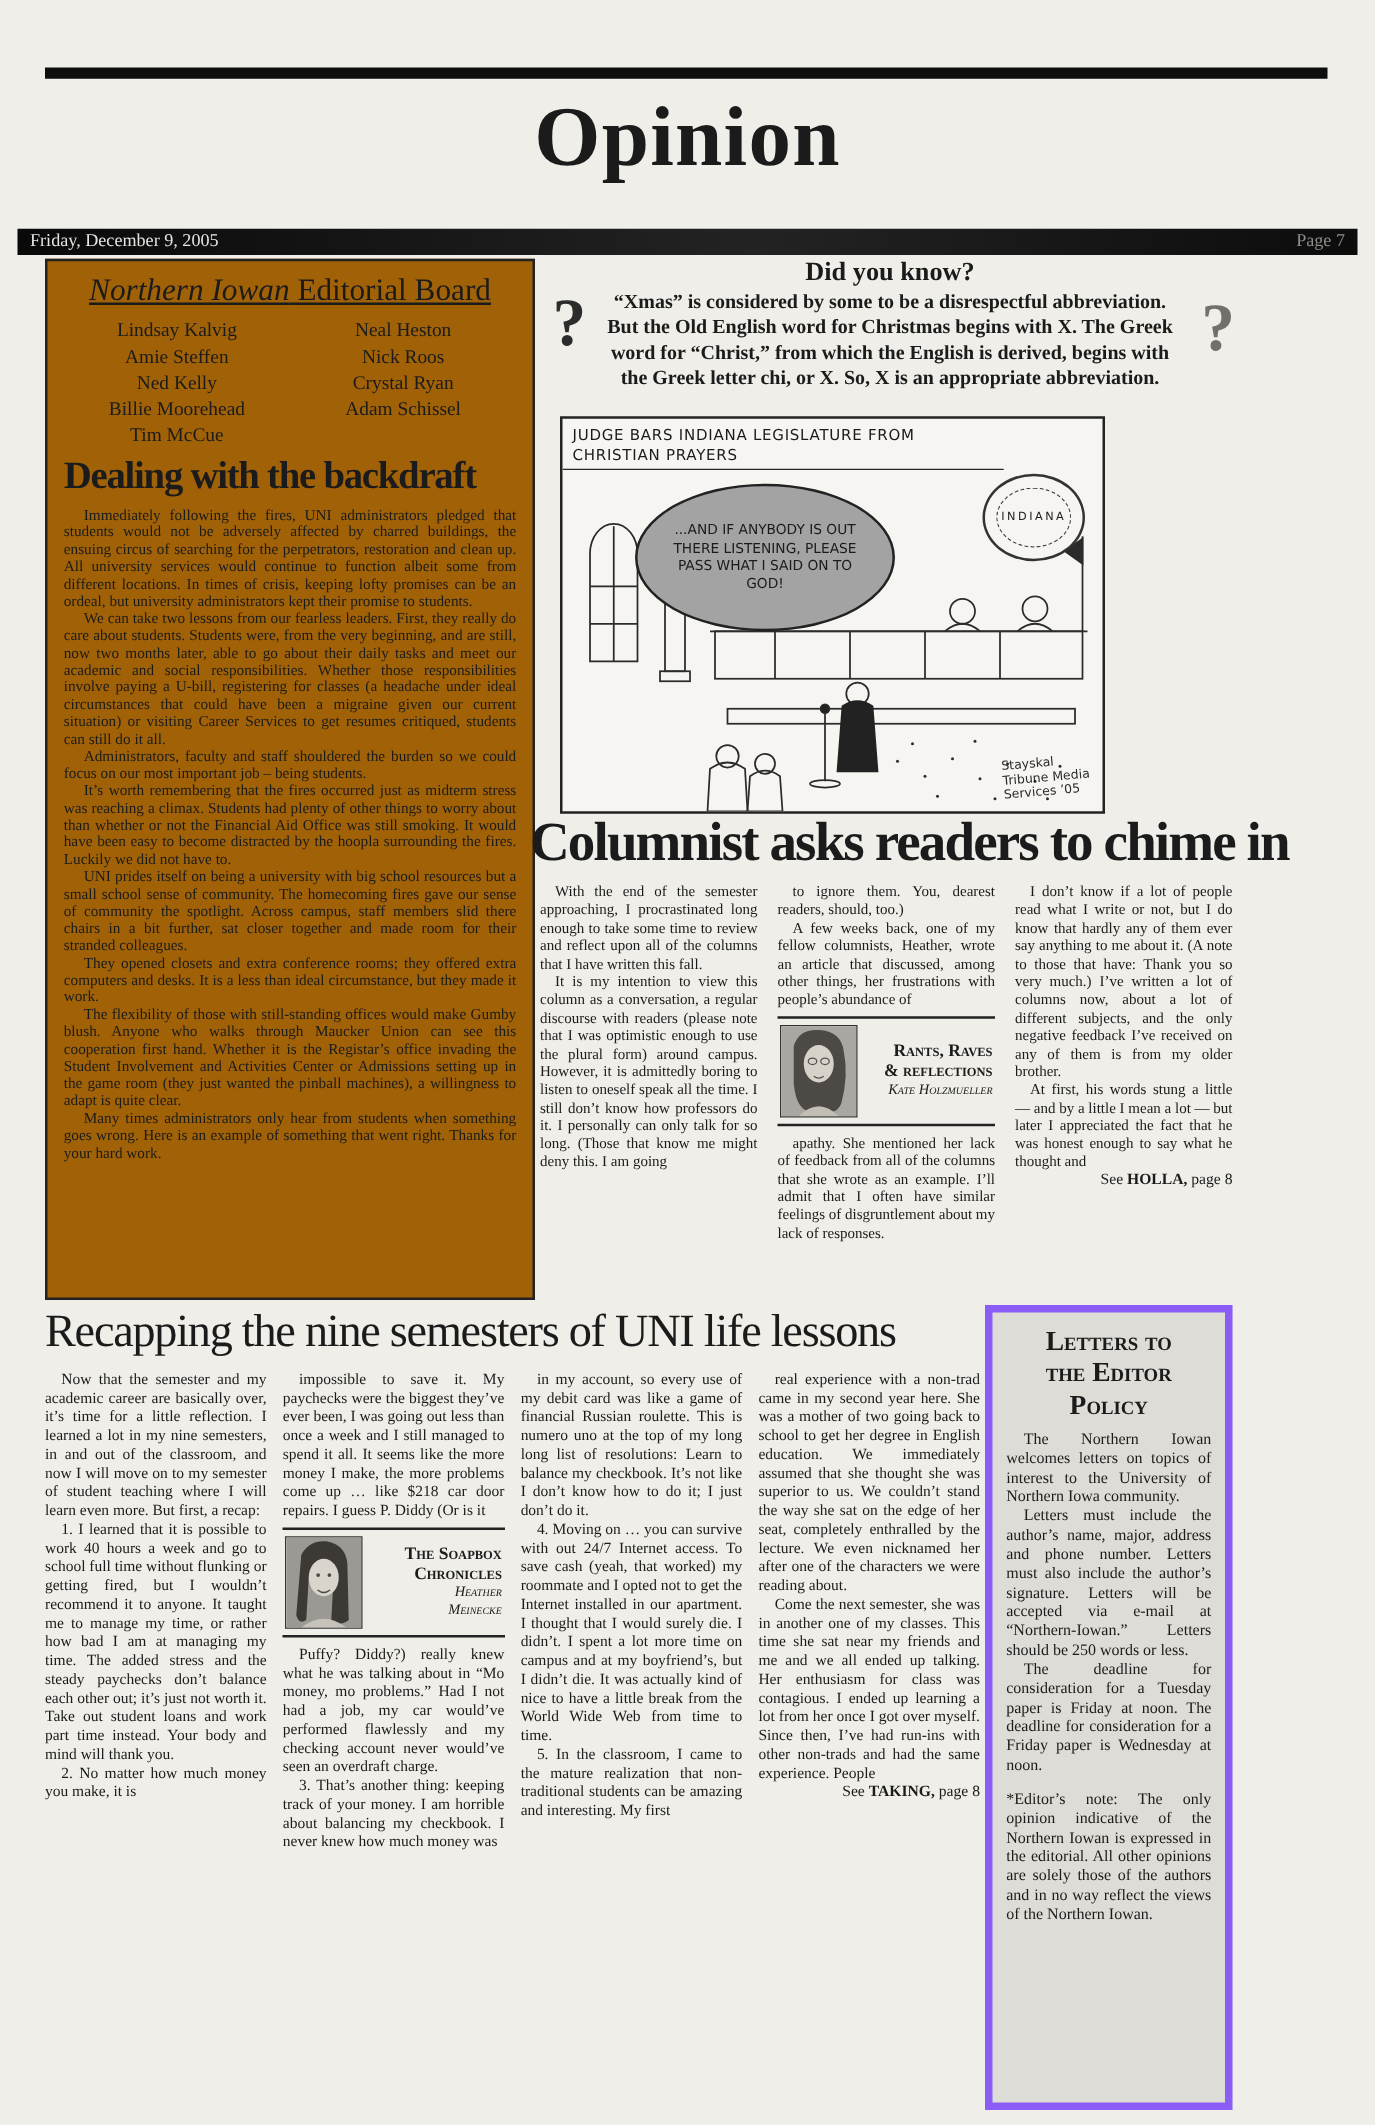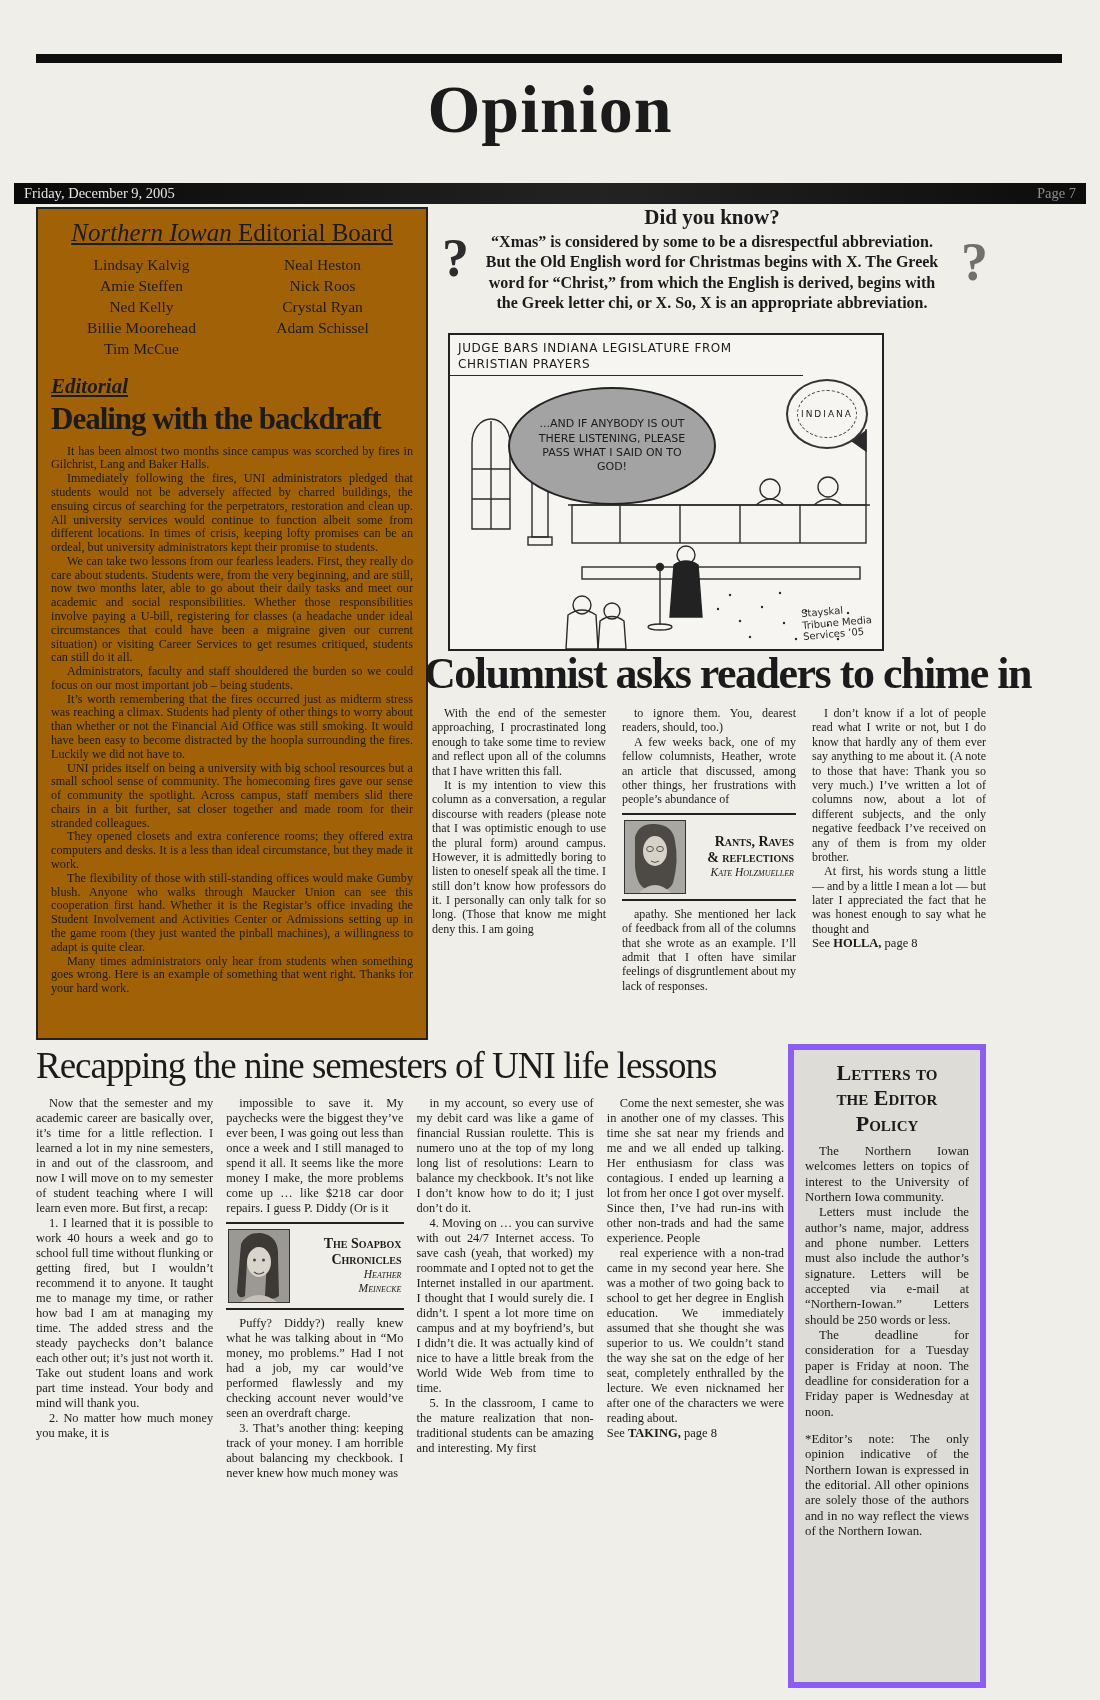--- a/index.html
+++ b/index.html
@@ -54,21 +54,21 @@
   .col-cols{position:absolute;left:432px;top:706px;width:554px;height:332px;display:flex;gap:16px;overflow:hidden;}
   .ncol{flex:1;font-size:12px;line-height:1.2;text-align:justify;}
   .ncol p{margin:0;text-indent:12px;}
   
   .byline{border-top:2px solid #222;border-bottom:2px solid #222;padding:5px 2px;margin:6px 0;
         display:flex;align-items:center;gap:7px;}
   .byline .photo{width:60px;height:72px;border:1px solid #333;flex:none;}
   .byline-txt{flex:1;text-align:right;}
   .byline-t{font-variant:small-caps;font-weight:bold;font-size:14px;line-height:1.15;}
   .byline-a{font-variant:small-caps;font-style:italic;font-size:11.5px;line-height:1.2;}
-  .jump{font-size:12.5px;margin-top:8px;text-indent:0 !important;}
+  .jump{text-align:right;font-size:12.5px;margin-top:8px;text-indent:0 !important;}
   .jump b{font-weight:bold;}
   
   .recap-headline{position:absolute;left:36px;top:1044px;width:752px;font-size:37px;font-weight:normal;
         letter-spacing:-1px;white-space:nowrap;}
   .recap-cols{position:absolute;left:36px;top:1096px;width:748px;display:flex;gap:13px;}
   .rcol{flex:1;font-size:12.4px;line-height:1.21;text-align:justify;}
   .rcol p{margin:0;text-indent:13px;}
   
   .letters{position:absolute;left:788px;top:1044px;width:198px;height:644px;background:#dedcd6;
         border:6px solid #8b5cf6;box-sizing:border-box;padding:10px 11px;overflow:hidden;}
@@ -101,24 +101,22 @@
         <div>Billie Moorehead</div>
         <div>Tim McCue</div>
       </div>
       <div class="board-col">
         <div>Neal Heston</div>
         <div>Nick Roos</div>
         <div>Crystal Ryan</div>
         <div>Adam Schissel</div>
       </div>
     </div>
-    <div class="ed-label">Editorial</div>
     <div class="ed-headline">Dealing with the backdraft</div>
     <div class="ed-body">
-      <p>It has been almost two months since campus was scorched by fires in Gilchrist, Lang and Baker Halls.</p>
       <p>Immediately following the fires, UNI administrators pledged that students would not be adversely affected by charred buildings, the ensuing circus of searching for the perpetrators, restoration and clean up. All university services would continue to function albeit some from different locations. In times of crisis, keeping lofty promises can be an ordeal, but university administrators kept their promise to students.</p>
       <p>We can take two lessons from our fearless leaders. First, they really do care about students. Students were, from the very beginning, and are still, now two months later, able to go about their daily tasks and meet our academic and social responsibilities. Whether those responsibilities involve paying a U-bill, registering for classes (a headache under ideal circumstances that could have been a migraine given our current situation) or visiting Career Services to get resumes critiqued, students can still do it all.</p>
       <p>Administrators, faculty and staff shouldered the burden so we could focus on our most important job – being students.</p>
       <p>It’s worth remembering that the fires occurred just as midterm stress was reaching a climax. Students had plenty of other things to worry about than whether or not the Financial Aid Office was still smoking. It would have been easy to become distracted by the hoopla surrounding the fires. Luckily we did not have to.</p>
       <p>UNI prides itself on being a university with big school resources but a small school sense of community. The homecoming fires gave our sense of community the spotlight. Across campus, staff members slid there chairs in a bit further, sat closer together and made room for their stranded colleagues.</p>
       <p>They opened closets and extra conference rooms; they offered extra computers and desks. It is a less than ideal circumstance, but they made it work.</p>
       <p>The flexibility of those with still-standing offices would make Gumby blush. Anyone who walks through Maucker Union can see this cooperation first hand. Whether it is the Registar’s office invading the Student Involvement and Activities Center or Admissions setting up in the game room (they just wanted the pinball machines), a willingness to adapt is quite clear.</p>
       <p>Many times administrators only hear from students when something goes wrong. Here is an example of something that went right. Thanks for your hard work.</p>
     </div>
   </div>
@@ -259,22 +257,22 @@
       </div>
       <p>Puffy? Diddy?) really knew what he was talking about in “Mo money, mo problems.” Had I not had a job, my car would’ve performed flawlessly and my checking account never would’ve seen an overdraft charge.</p>
       <p>3. That’s another thing: keeping track of your money. I am horrible about balancing my checkbook. I never knew how much money was</p>
     </div>
     <div class="rcol">
       <p>in my account, so every use of my debit card was like a game of financial Russian roulette. This is numero uno at the top of my long long list of resolutions: Learn to balance my checkbook. It’s not like I don’t know how to do it; I just don’t do it.</p>
       <p>4. Moving on … you can survive with out 24/7 Internet access. To save cash (yeah, that worked) my roommate and I opted not to get the Internet installed in our apartment. I thought that I would surely die. I didn’t. I spent a lot more time on campus and at my boyfriend’s, but I didn’t die. It was actually kind of nice to have a little break from the World Wide Web from time to time.</p>
       <p>5. In the classroom, I came to the mature realization that non-traditional students can be amazing and interesting. My first</p>
     </div>
     <div class="rcol">
+      <p>real experience with a non-trad came in my second year here. She was a mother of two going back to school to get her degree in English education. We immediately assumed that she thought she was superior to us. We couldn’t stand the way she sat on the edge of her seat, completely enthralled by the lecture. We even nicknamed her after one of the characters we were reading about.</p>
       <p>Come the next semester, she was in another one of my classes. This time she sat near my friends and me and we all ended up talking. Her enthusiasm for class was contagious. I ended up learning a lot from her once I got over myself. Since then, I’ve had run-ins with other non-trads and had the same experience. People</p>
-      <p>real experience with a non-trad came in my second year here. She was a mother of two going back to school to get her degree in English education. We immediately assumed that she thought she was superior to us. We couldn’t stand the way she sat on the edge of her seat, completely enthralled by the lecture. We even nicknamed her after one of the characters we were reading about.</p>
       <p class="jump"><span>See </span><b>TAKING,</b><span> page 8</span></p>
     </div>
   </div>
 
   <div class="letters">
     <div class="letters-title">
       <div>Letters to</div>
       <div>the Editor</div>
       <div>Policy</div>
     </div>

